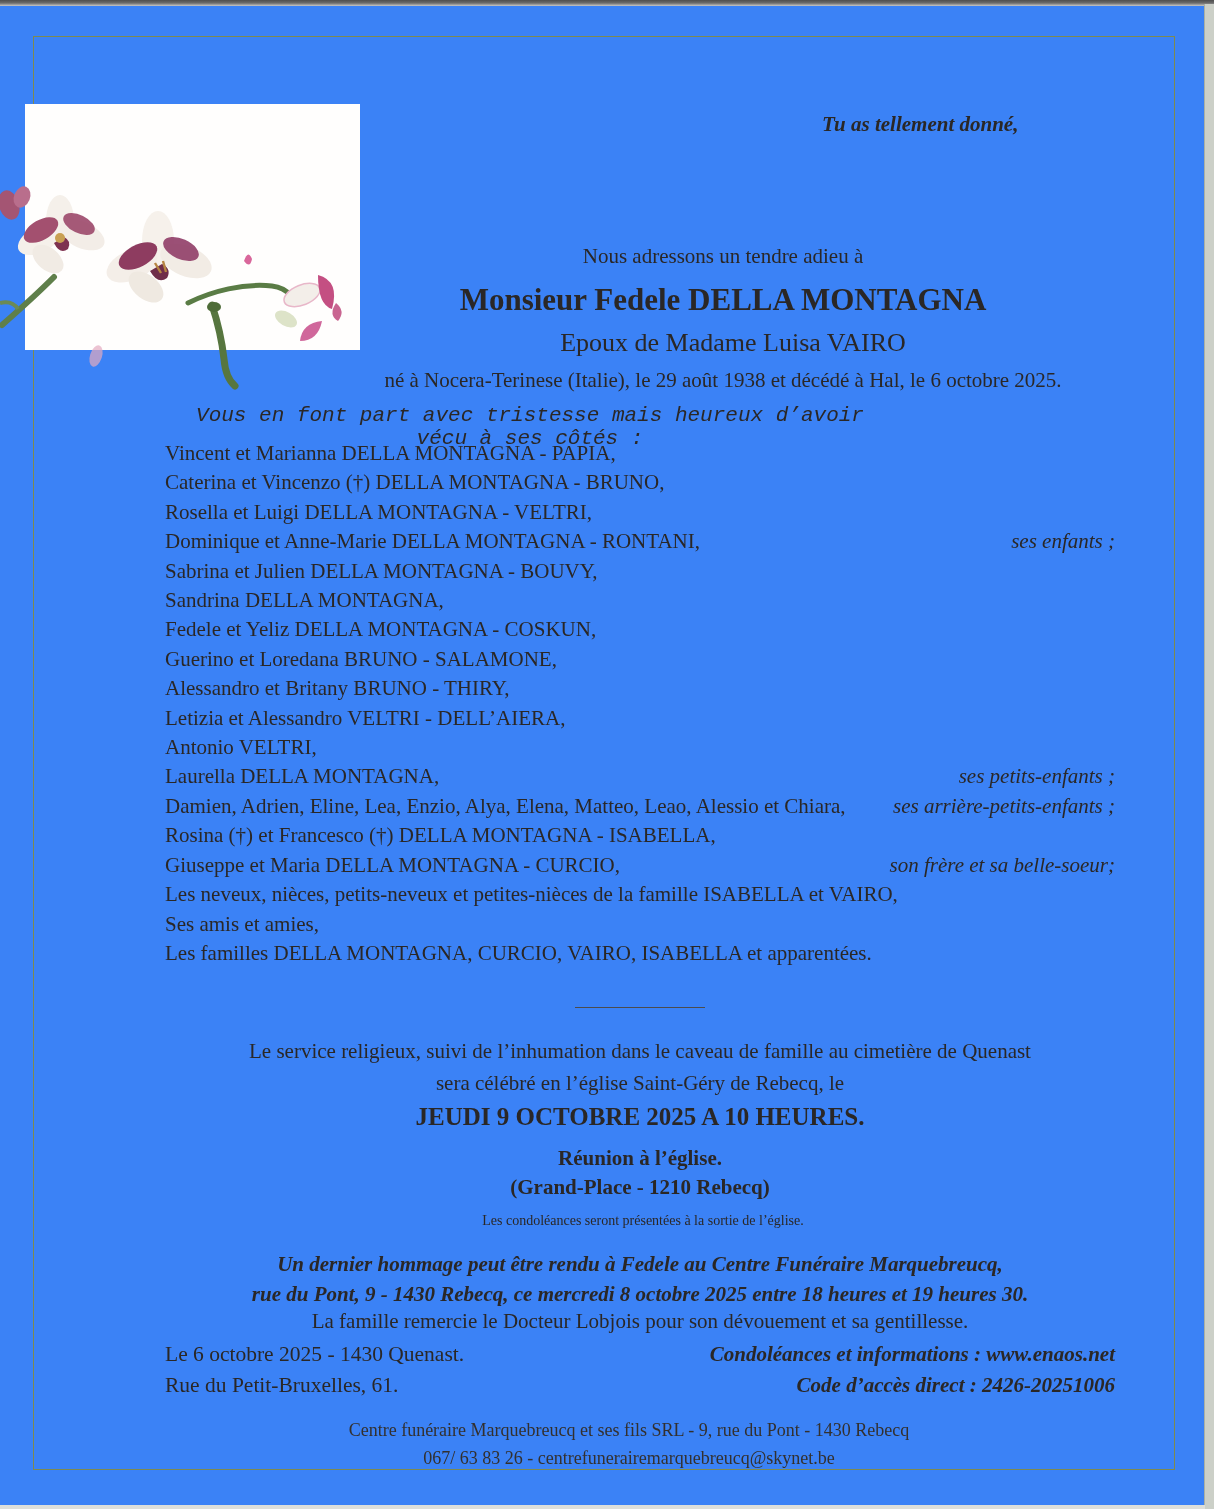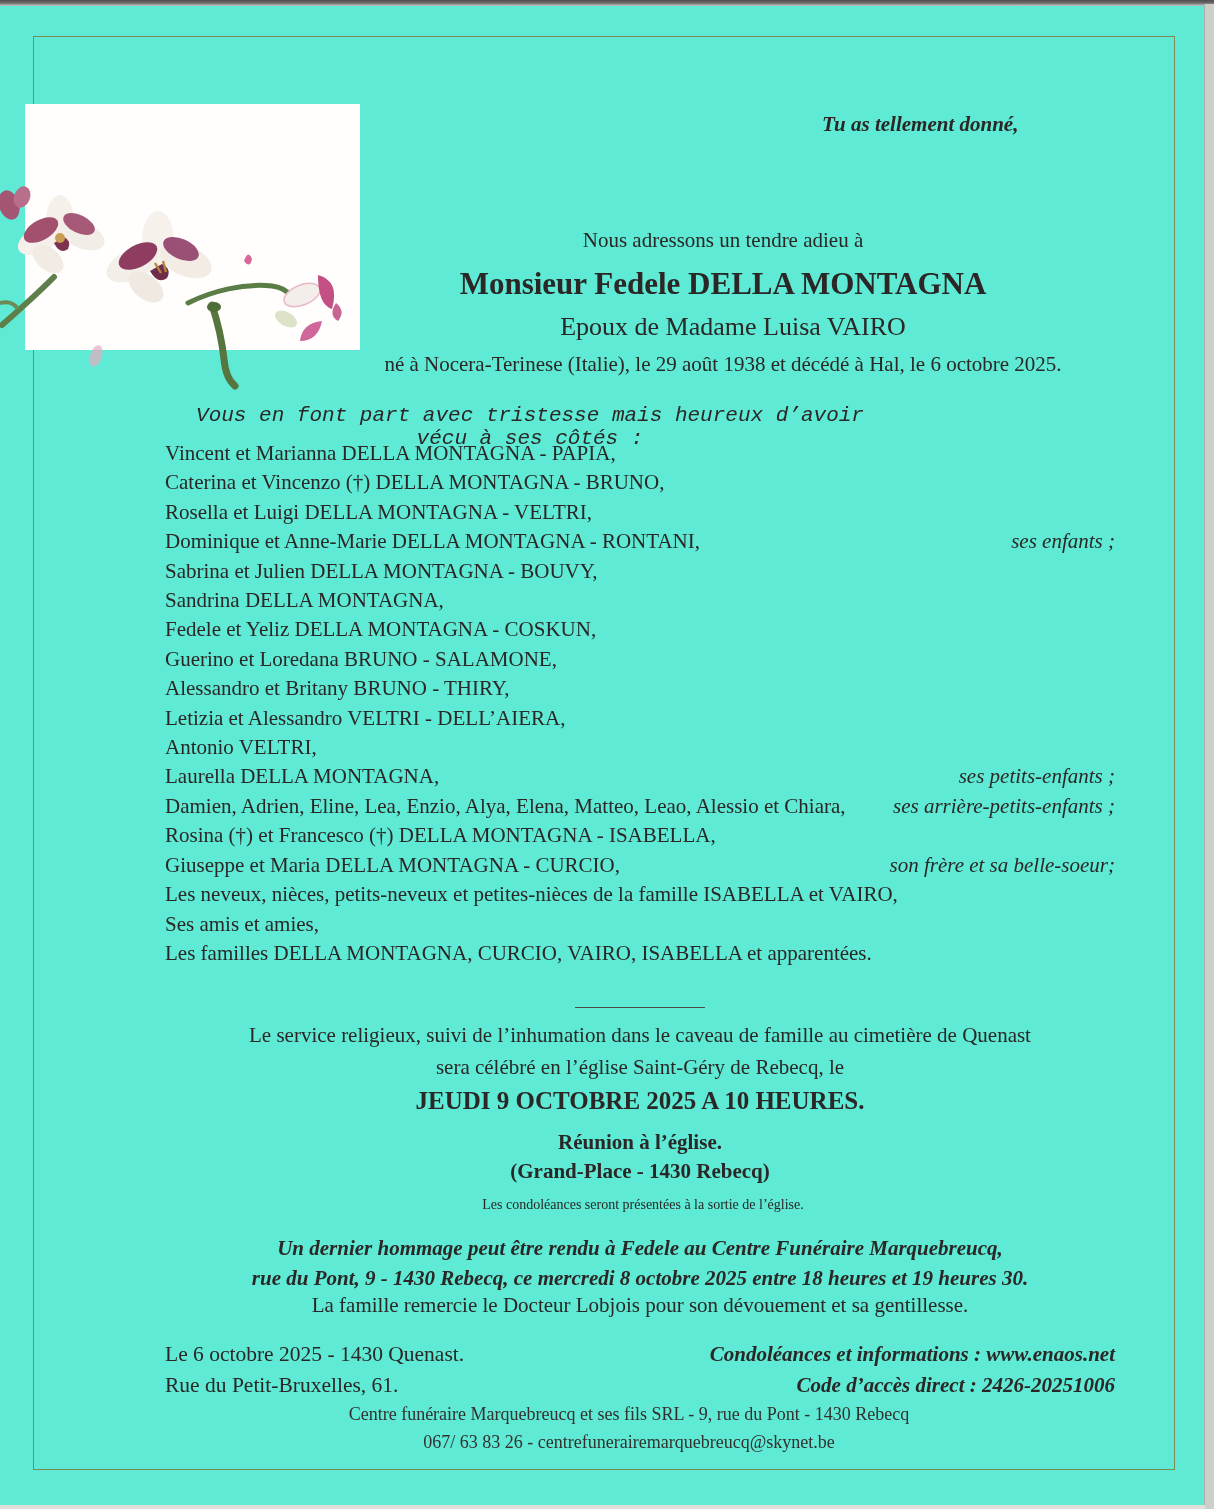--- a/index.html
+++ b/index.html
@@ -1,38 +1,38 @@
 <!DOCTYPE html>
 <html><head>
 <meta charset="utf-8">
 <style>
   html,body{margin:0;padding:0;background:#ffffff;}
   .page{
     position:relative;
     width:1214px;height:1509px;
-    background:#5eead4;
+    background:#3b82f6;
     overflow:hidden;
     font-family:"Liberation Serif","DejaVu Serif",serif;
     color:#2a2726;
   }
   
   .scan-top{position:absolute;left:0;top:0;right:0;height:6px;
     background:linear-gradient(to bottom,#4e4e4e 0%,#6b6b6b 50%,#c9c9c9 100%);}
   .scan-right{position:absolute;top:4px;bottom:0;right:0;width:9px;
     background:#ccd0c8;border-left:1px solid #aab0a4;}
   .scan-bottom{position:absolute;left:0;right:9px;bottom:0;height:4px;background:#dedfda;}
   
   .frame{position:absolute;left:33px;top:36px;right:39px;bottom:39px;
     border:1.5px solid #7d8a50;}
   
   .photo-cover{position:absolute;left:25px;top:104px;width:335px;height:246px;background:#fffefd;}
   .orchids{position:absolute;left:0;top:183px;width:356px;height:210px;}
 
   .abs{position:absolute;}
-  .center{text-align:center;}
+  .center{text-align:center;margin-top:16px;}
   .quote{left:822px;top:108px;font-size:21px;font-weight:bold;font-style:italic;line-height:33px;}
   .intro{left:233px;top:228px;width:980px;font-size:21px;}
   .deceased{left:233px;top:266px;width:980px;font-size:31px;font-weight:bold;}
   .spouse{left:243px;top:312px;width:980px;font-size:26px;}
   .birth{left:233px;top:352px;width:980px;font-size:21px;}
   .announce{left:165px;top:404px;width:730px;font-size:21px;font-style:italic;text-align:center;font-family:Liberation Mono, monospace;}
   .family{left:165px;top:439px;width:950px;font-size:21px;}
   .family .row{display:flex;justify-content:space-between;align-items:baseline;line-height:29.4px;}
   .family .rel{font-style:italic;white-space:nowrap;padding-left:20px;}
   .divider{left:575px;top:1007px;width:130px;border-top:1.6px solid #4c4c4c;height:0;}
@@ -189,21 +189,21 @@
 
   <div class="abs divider"></div>
 
   <div class="abs service center">
     <div>Le service religieux, suivi de l’inhumation dans le caveau de famille au cimetière de Quenast</div>
     <div>sera célébré en l’église Saint-Géry de Rebecq, le</div>
   </div>
   <div class="abs jeudi center">JEUDI 9 OCTOBRE 2025 A 10 HEURES.</div>
   <div class="abs reunion center">
     <div>Réunion à l’église.</div>
-    <div>(Grand-Place - 1430 Rebecq)</div>
+    <div>(Grand-Place - 1210 Rebecq)</div>
   </div>
   <div class="abs condoleances center">Les condoléances seront présentées à la sortie de l’église.</div>
   <div class="abs homage center">
     <div>Un dernier hommage peut être rendu à Fedele au Centre Funéraire Marquebreucq,</div>
     <div>rue du Pont, 9 - 1430 Rebecq, ce mercredi 8 octobre 2025 entre 18 heures et 19 heures 30.</div>
   </div>
   <div class="abs thanks center">La famille remercie le Docteur Lobjois pour son dévouement et sa gentillesse.</div>
 
   <div class="abs bottom-left">
     <div>Le 6 octobre 2025 - 1430 Quenast.</div>

